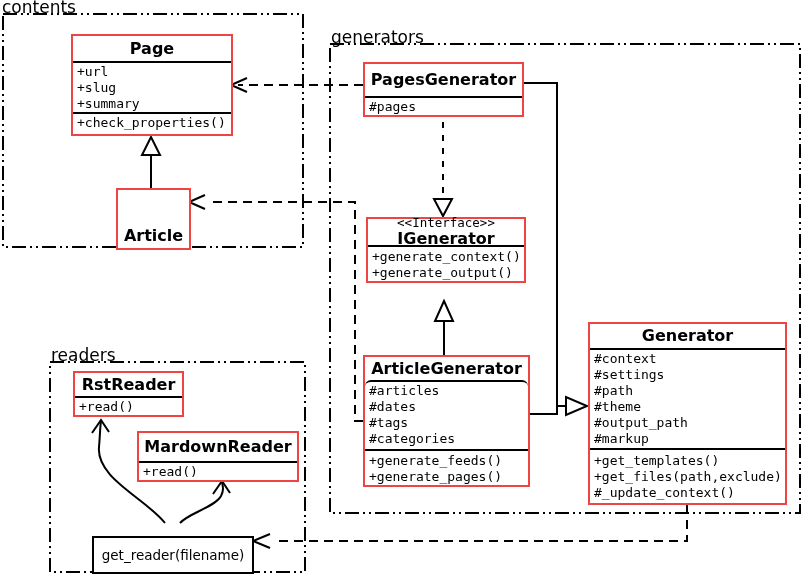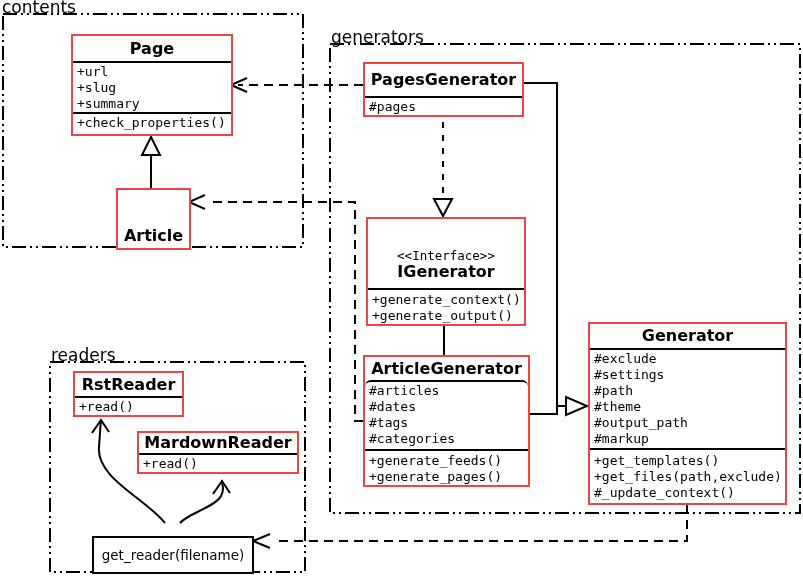--- a/index.html
+++ b/index.html
@@ -103,21 +103,21 @@
   <div class="uml-class" style="left:363px;top:62px;width:157px;">
     <div class="uml-title" style="height:32px;">
       <span>PagesGenerator</span>
     </div>
     <div class="uml-sec" style="height:19px;">
       <div class="m">#pages</div>
     </div>
   </div>
 
   <div class="uml-class" style="left:366px;top:217px;width:156px;">
-    <div class="uml-title" style="height:46px;margin-top:23px;">
+    <div class="uml-title" style="height:26px;">
       <span class="stereotype">&lt;&lt;Interface&gt;&gt;</span>
       <span>IGenerator</span>
     </div>
     <div class="uml-sec" style="height:36px;padding-top:2px;">
       <div class="m">+generate_context()</div>
       <div class="m">+generate_output()</div>
     </div>
   </div>
 
   <div class="uml-class" style="left:363px;top:355px;width:163px;">
@@ -134,21 +134,21 @@
       <div class="m">+generate_feeds()</div>
       <div class="m">+generate_pages()</div>
     </div>
   </div>
 
   <div class="uml-class" style="left:588px;top:322px;width:195px;">
     <div class="uml-title" style="height:24px;">
       <span>Generator</span>
     </div>
     <div class="uml-sec" style="height:100px;">
-      <div class="m">#exclude</div>
+      <div class="m">#context</div>
       <div class="m">#settings</div>
       <div class="m">#path</div>
       <div class="m">#theme</div>
       <div class="m">#output_path</div>
       <div class="m">#markup</div>
     </div>
     <div class="uml-sec" style="height:55px;padding-top:3px;">
       <div class="m">+get_templates()</div>
       <div class="m">+get_files(path,exclude)</div>
       <div class="m">#_update_context()</div>
@@ -158,21 +158,21 @@
   <div class="uml-class" style="left:73px;top:371px;width:107px;">
     <div class="uml-title" style="height:23px;">
       <span>RstReader</span>
     </div>
     <div class="uml-sec" style="height:19px;">
       <div class="m">+read()</div>
     </div>
   </div>
 
   <div class="uml-class" style="left:137px;top:431px;width:158px;">
-    <div class="uml-title" style="height:20px;border-radius:6px;">
+    <div class="uml-title" style="height:28px;border-radius:6px;">
       <span>MardownReader</span>
     </div>
     <div class="uml-sec" style="height:19px;">
       <div class="m">+read()</div>
     </div>
   </div>
 
   <div class="plainbox" style="left:92px;top:536px;width:158px;height:34px;justify-content:center;">
     <span>get_reader(filename)</span>
   </div>

